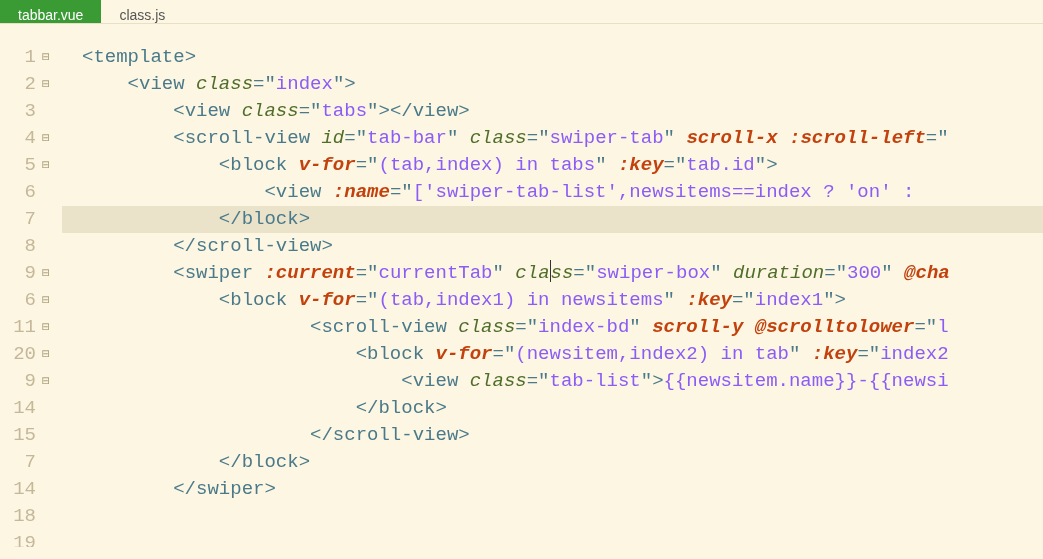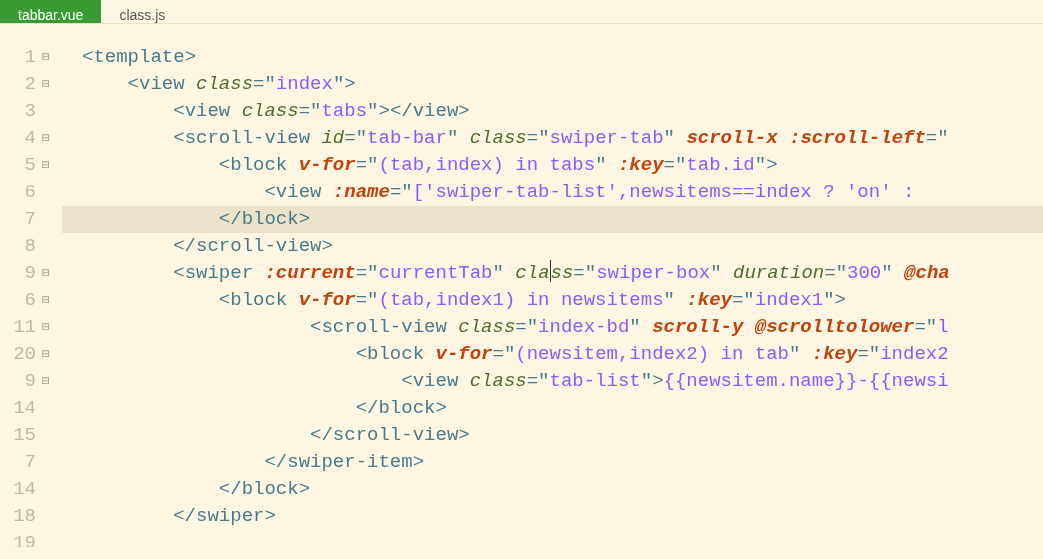--- a/index.html
+++ b/index.html
@@ -131,17 +131,16 @@
       <div class="line">                <span class="pun">&lt;</span><span class="tagn">view</span><span class="pun"> </span><span class="dir">:name</span><span class="pun">=</span><span class="pun">"</span><span class="str">['swiper-tab-list',newsitems==index ? 'on' : </span></div>
       <div class="line">            <span class="pun">&lt;/</span><span class="tagn">block</span><span class="pun">&gt;</span></div>
       <div class="line">        <span class="pun">&lt;/</span><span class="tagn">scroll-view</span><span class="pun">&gt;</span></div>
       <div class="line">        <span class="pun">&lt;</span><span class="tagn">swiper</span><span class="pun"> </span><span class="dir">:current</span><span class="pun">=</span><span class="pun">"</span><span class="str">currentTab</span><span class="pun">"</span><span class="pun"> </span><span class="attr">cla</span><span class="cursor"></span><span class="attr">ss</span><span class="pun">=</span><span class="pun">"</span><span class="str">swiper-box</span><span class="pun">"</span><span class="pun"> </span><span class="attr">duration</span><span class="pun">=</span><span class="pun">"</span><span class="str">300</span><span class="pun">"</span><span class="pun"> </span><span class="dir">@cha</span></div>
       <div class="line">            <span class="pun">&lt;</span><span class="tagn">block</span><span class="pun"> </span><span class="dir">v-for</span><span class="pun">=</span><span class="pun">"</span><span class="str">(tab,index1) in newsitems</span><span class="pun">"</span><span class="pun"> </span><span class="dir">:key</span><span class="pun">=</span><span class="pun">"</span><span class="str">index1</span><span class="pun">"</span><span class="pun">&gt;</span></div>
       <div class="line">                    <span class="pun">&lt;</span><span class="tagn">scroll-view</span><span class="pun"> </span><span class="attr">class</span><span class="pun">=</span><span class="pun">"</span><span class="str">index-bd</span><span class="pun">"</span><span class="pun"> </span><span class="dir">scroll-y</span><span class="pun"> </span><span class="dir">@scrolltolower</span><span class="pun">=</span><span class="pun">"</span><span class="str">l</span></div>
       <div class="line">                        <span class="pun">&lt;</span><span class="tagn">block</span><span class="pun"> </span><span class="dir">v-for</span><span class="pun">=</span><span class="pun">"</span><span class="str">(newsitem,index2) in tab</span><span class="pun">"</span><span class="pun"> </span><span class="dir">:key</span><span class="pun">=</span><span class="pun">"</span><span class="str">index2</span></div>
       <div class="line">                            <span class="pun">&lt;</span><span class="tagn">view</span><span class="pun"> </span><span class="attr">class</span><span class="pun">=</span><span class="pun">"</span><span class="str">tab-list</span><span class="pun">"</span><span class="pun">&gt;</span><span class="str">{{newsitem.name}}-{{newsi</span></div>
       <div class="line">                        <span class="pun">&lt;/</span><span class="tagn">block</span><span class="pun">&gt;</span></div>
       <div class="line">                    <span class="pun">&lt;/</span><span class="tagn">scroll-view</span><span class="pun">&gt;</span></div>
-      <div class="line">                <span class="pun">&lt;/</span><span class="tagn">swiper-item</span><span class="pun">&gt;</span></div>
       <div class="line">            <span class="pun">&lt;/</span><span class="tagn">block</span><span class="pun">&gt;</span></div>
       <div class="line">        <span class="pun">&lt;/</span><span class="tagn">swiper</span><span class="pun">&gt;</span></div>
     </div>
 </div>
 
 </body></html>

